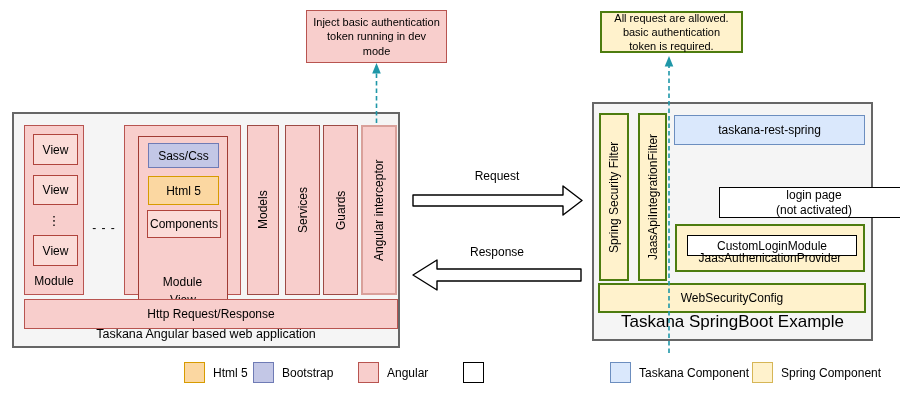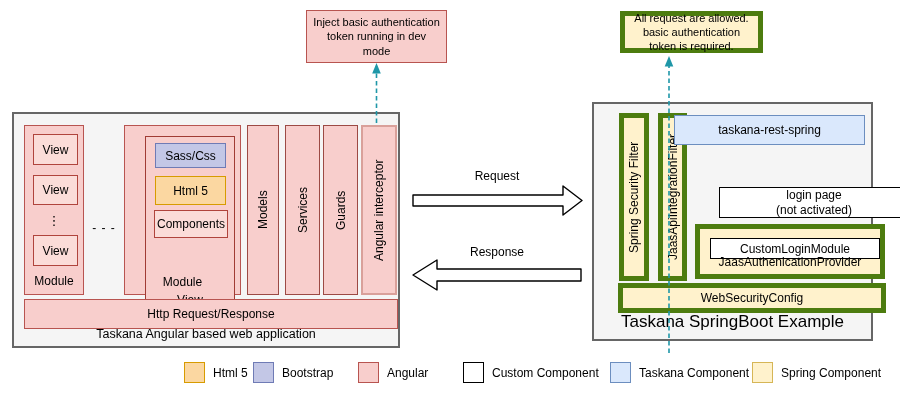--- a/index.html
+++ b/index.html
@@ -9,21 +9,21 @@
     overflow:hidden;
   }
   .abs { position:absolute; box-sizing:border-box; }
   .center { display:flex; align-items:center; justify-content:center; text-align:center; }
   .panel { background:#f5f5f5; border:2px solid #666666; }
   .pink  { background:#f8cecc; border:1px solid #b85450; }
   .pink-view { background:#fbdcd8; border:1px solid #b0443c; }
   .pink-inner { background:#f8cecc; border:1px solid #a03b34; }
   .pillar { background:#f8cecc; border:1px solid #9c4a44; }
   .pillar-light { background:#f8cecc; border:2px solid #d9a09a; }
-  .yellow { background:#fff2cc; border:5px solid #4d7c0f;margin-left:20px; }
+  .yellow { background:#fff2cc; border:2px solid #4d7c0f; }
   .blue { background:#dae8fc; border:1px solid #6c8ebf; }
   .white-box { background:#ffffff; border:1.5px solid #000000; }
   .note { font-size:11px; line-height:1.3; white-space:pre-line; }
   .note-red { background:#f8cecc; border:1.5px solid #b85450; }
   .lbl { font-size:12px; }
   .lbl-sm { font-size:12px; }
   .vtext {
     writing-mode:vertical-rl; transform:rotate(180deg);
     display:flex; align-items:center; justify-content:center;
     font-size:12px; width:100%; height:100%;
@@ -57,21 +57,21 @@
       <div class="abs pink-view center lbl-sm" style="left:8px; top:8px; width:45px; height:31px;">View</div>
       <div class="abs pink-view center lbl-sm" style="left:8px; top:49px; width:45px; height:30px;">View</div>
       <div class="abs center ellipsis-v" style="left:0; top:84px; width:100%; height:20px;">⋮</div>
       <div class="abs pink-view center lbl-sm" style="left:8px; top:109px; width:45px; height:31px;">View</div>
       <div class="bottom-label" style="bottom:6px;">Module</div>
     </div>
 
     <div class="abs center dots" style="left:70px; top:106px; width:40px; height:16px;">- - -</div>
 
     <div class="abs pink" style="left:110px; top:11px; width:117px; height:170px;">
-      <div class="abs pink-inner" style="left:20px; top:10px; width:90px; height:180px;">
+      <div class="abs pink-inner" style="left:13px; top:10px; width:90px; height:180px;">
         <div class="abs center lbl-sm" style="left:9px; top:6px; width:71px; height:25px; background:#c3c7e6; border:1px solid #6f7bb5; box-sizing:border-box;">Sass/Css</div>
         <div class="abs center lbl-sm" style="left:9px; top:39px; width:71px; height:29px; background:#fbd7a1; border:1px solid #d79b00; box-sizing:border-box;">Html 5</div>
         <div class="abs pink-view center lbl-sm" style="left:8px; top:73px; width:74px; height:28px;">Components</div>
         <div class="bottom-label" style="bottom:8px;">View</div>
       </div>
       <div class="bottom-label" style="bottom:5px;">Module</div>
     </div>
 
     <div class="abs pillar" style="left:233px; top:11px; width:32px; height:170px;">
       <div class="vtext">Models</div>
@@ -101,21 +101,21 @@
     </div>
     <div class="abs yellow" style="left:44px; top:9px; width:29px; height:168px;">
       <div class="vtext">JaasApiIntegrationFilter</div>
     </div>
 
     <div class="abs blue center lbl" style="left:80px; top:11px; width:191px; height:30px;">taskana-rest-spring</div>
 
     <div class="abs white-box center lbl pre" style="left:81px; top:83px; width:190px; height:31px; line-height:1.25;margin-left:44px;">login page
 (not activated)</div>
 
-    <div class="abs yellow" style="left:81px; top:120px; width:190px; height:55px;text-decoration:underline;">
+    <div class="abs yellow" style="left:81px; top:120px; width:190px; height:48px;text-decoration:underline;">
       <div class="abs white-box center lbl" style="left:10px; top:9px; width:170px; height:21px;">CustomLoginModule</div>
       <div class="bottom-label" style="bottom:5px;">JaasAuthenicationProvider</div>
     </div>
 
     <div class="abs yellow center lbl" style="left:4px; top:179px; width:268px; height:30px;">WebSecurityConfig</div>
 
     <div class="bottom-label" style="bottom:7px; font-size:17px;">Taskana SpringBoot Example</div>
   </div>
 
   <svg class="overlay" width="900" height="403" viewBox="0 0 900 403">
@@ -142,21 +142,20 @@
   <div class="legend-item" style="left:253px;">
     <span class="swatch" style="background: rgb(195, 199, 230); border-color: rgb(111, 123, 181);"></span>
     <span class="legend-text">Bootstrap</span>
   </div>
   <div class="legend-item" style="left:338px;padding-left:20px;">
     <span class="swatch" style="background: rgb(248, 206, 204); border-color: rgb(184, 84, 80);"></span>
     <span class="legend-text">Angular</span>
   </div>
   <div class="legend-item" style="left:463px;">
     <span class="swatch" style="background: rgb(255, 255, 255); border-color: rgb(0, 0, 0);"></span>
-    <span class="legend-text">Custom Component</span>
   </div>
   <div class="legend-item" style="left:752px;">
     <span class="swatch" style="background: rgb(255, 242, 204); border-color: rgb(214, 182, 86);"></span>
     <span class="legend-text">Spring Component</span>
   </div>
   <div class="legend-item" style="left:610px;">
     <span class="swatch" style="background: rgb(218, 232, 252); border-color: rgb(108, 142, 191);"></span>
     <span class="legend-text">Taskana Component</span>
   </div>
 

